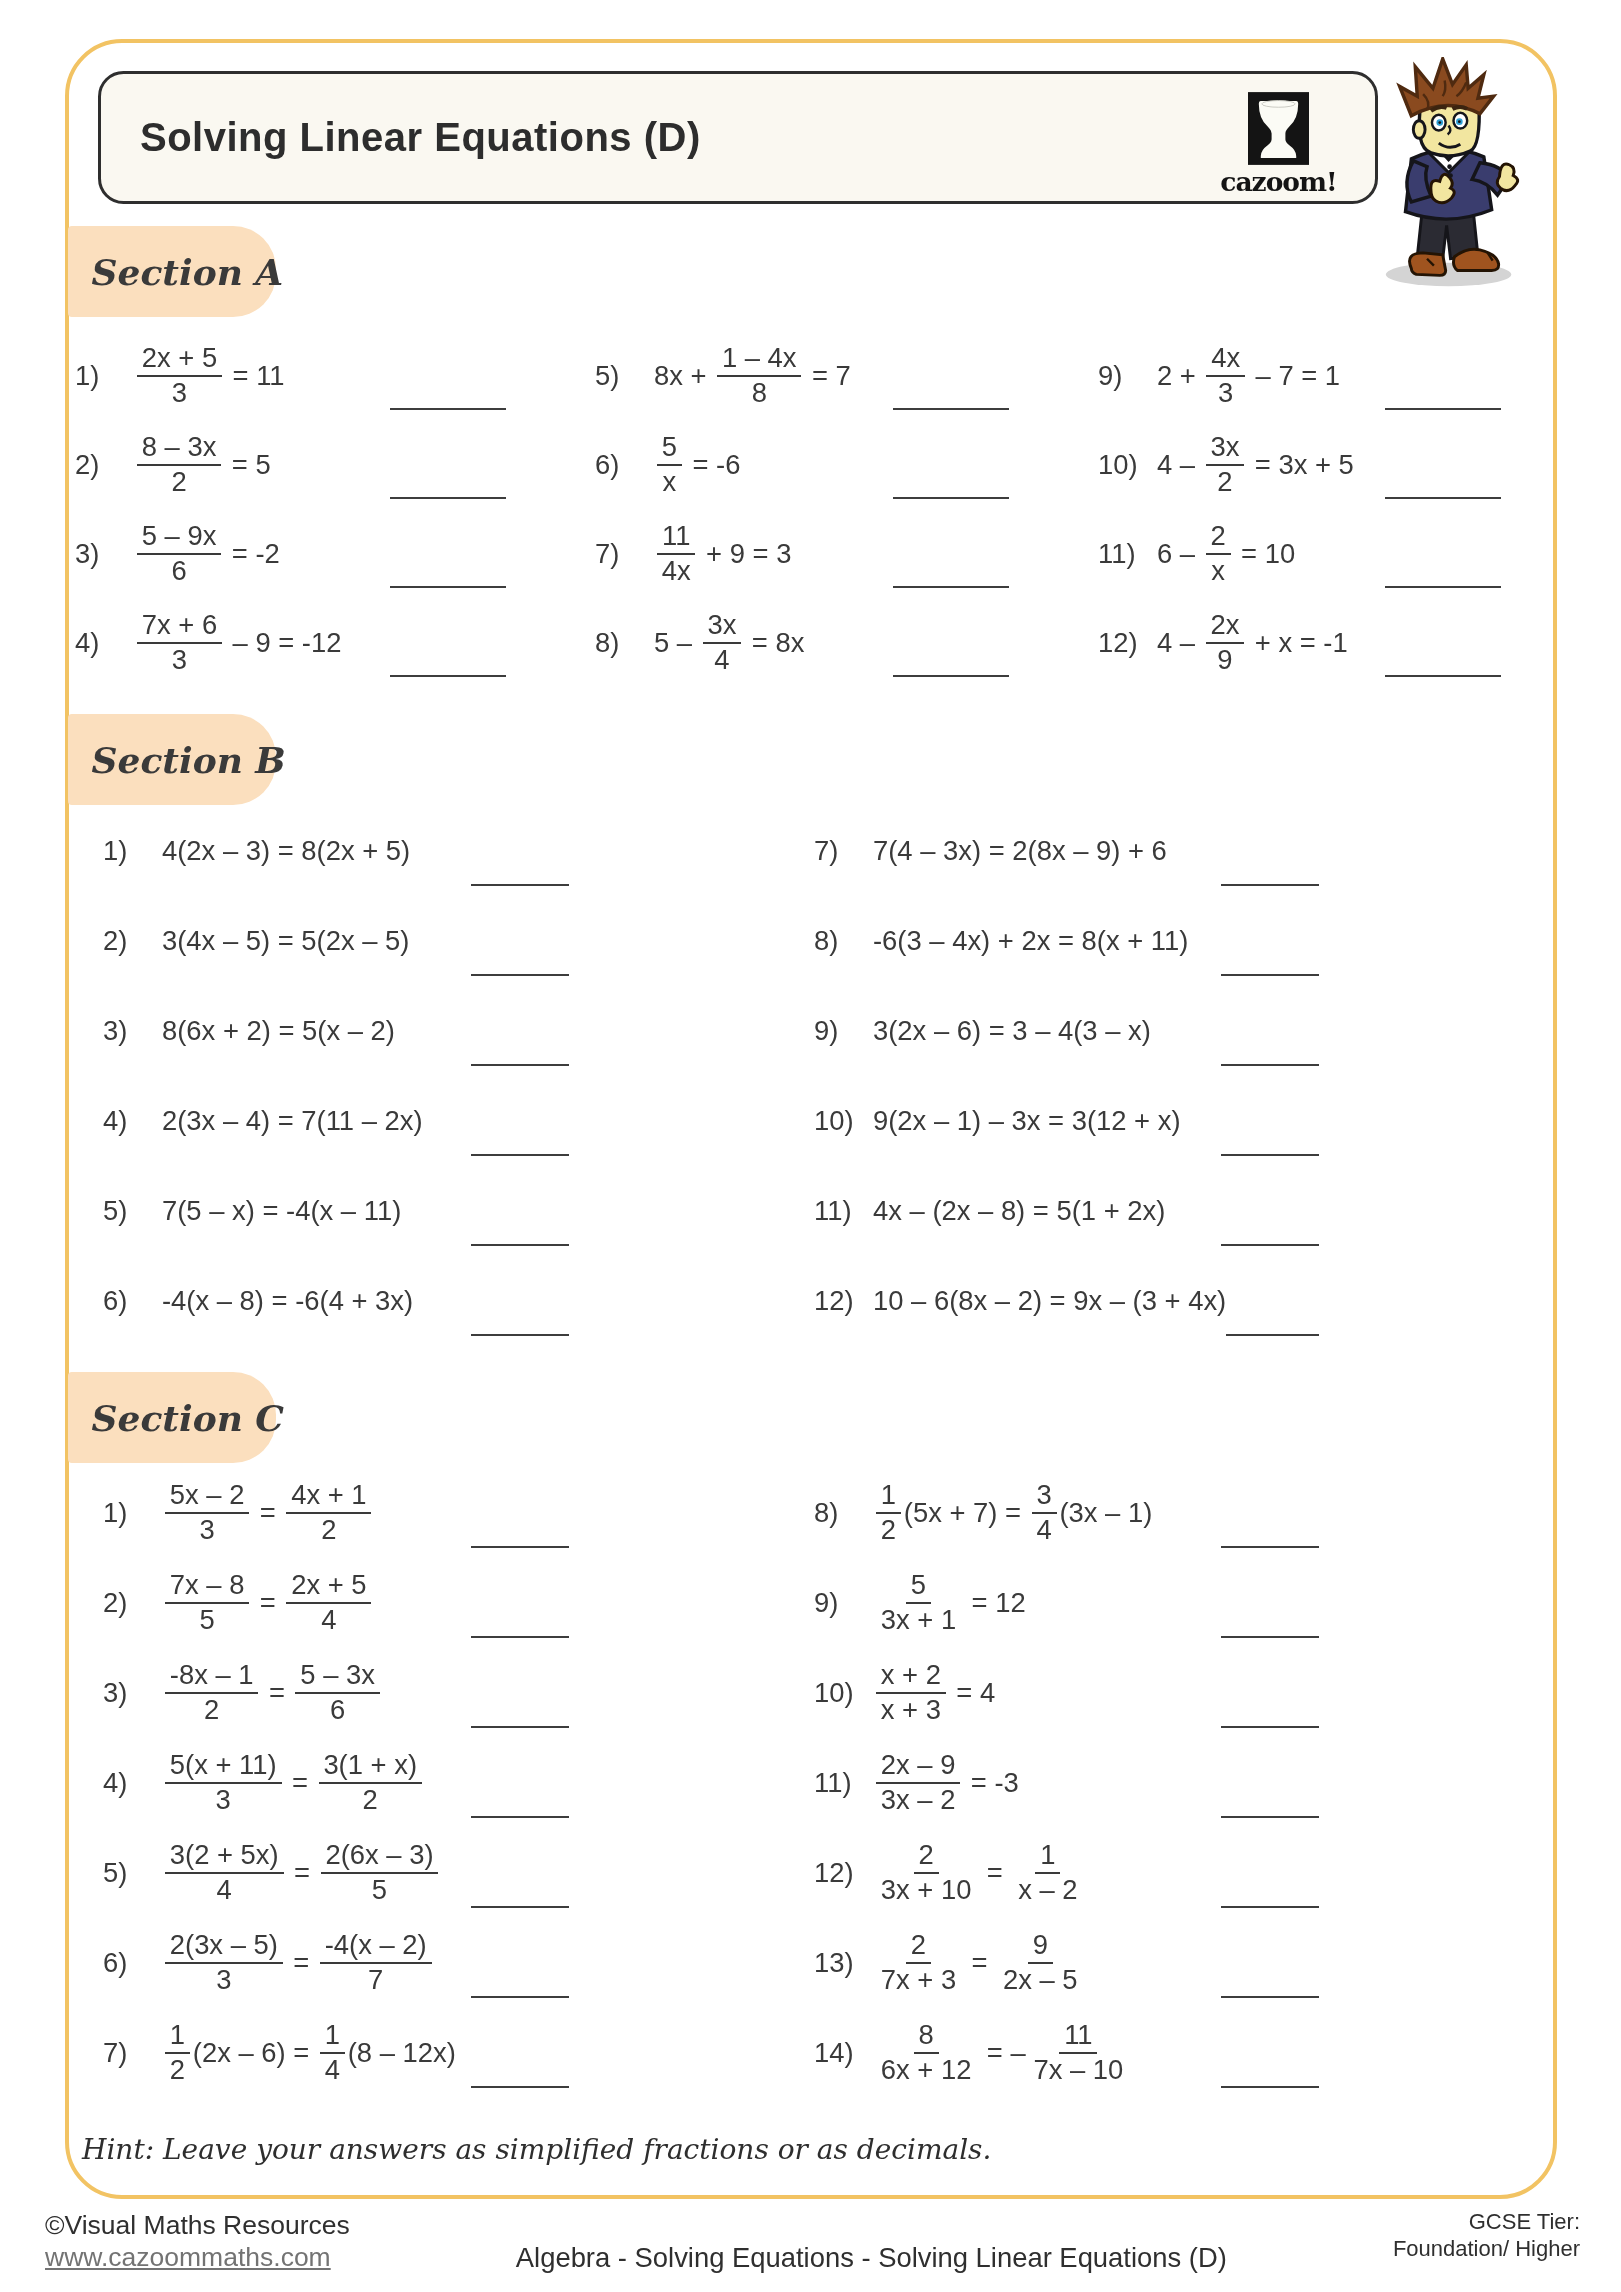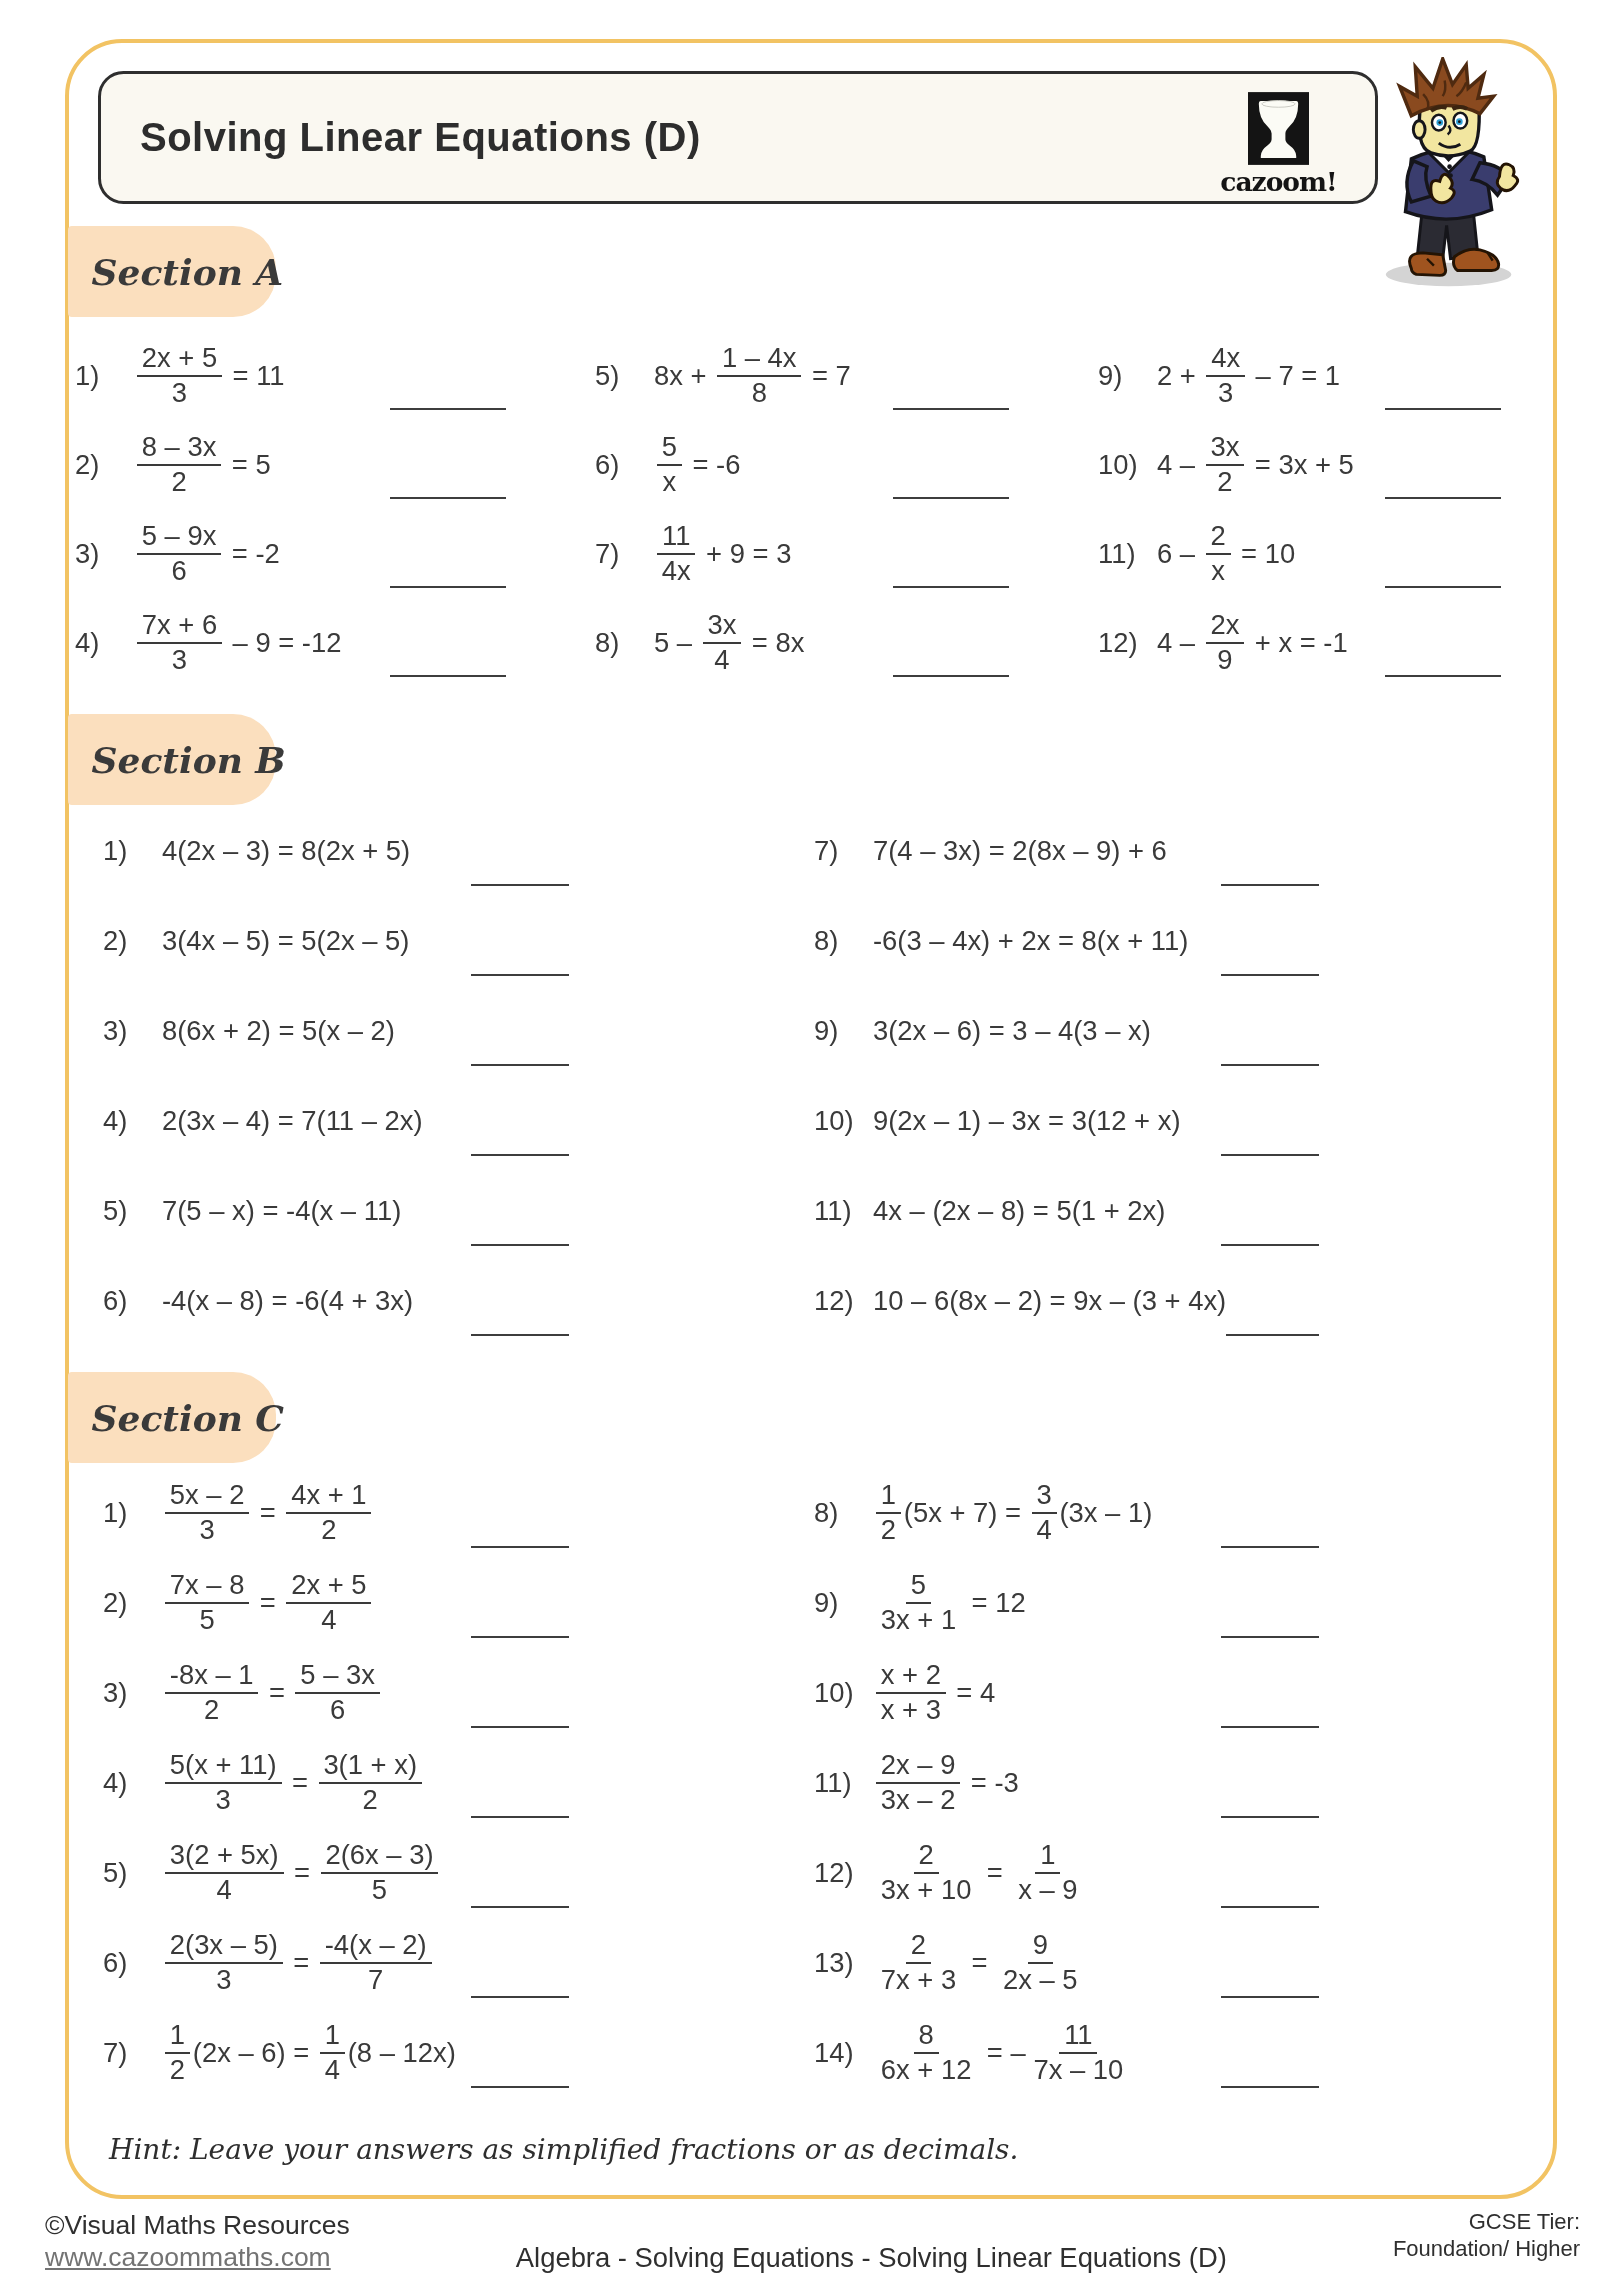--- a/index.html
+++ b/index.html
@@ -67,21 +67,21 @@
   .frac .num { display:block; padding:0 4.9px 1px; border-bottom:2.9px solid #3a3a3a; }
   .frac .den { display:block; padding:1px 4.9px 0; }
   .answer-line {
     margin-left:auto; align-self:flex-end; margin-bottom:9.8px;
     height:0; border-bottom:2.9px solid #3d3d3d;
   }
   .sec-0 .answer-line { width:116px; }
   .sec-1 .answer-line, .sec-2 .answer-line { width:98px; }
   
   .hint {
-    position:absolute; left:109px; top:2133px;
+    position:absolute; left:82px; top:2133px;
     font-family:"DejaVu Serif", serif; font-style:italic;
     font-size:28px; color:#2e2e2e;
   }
   
   .footer {
     position:absolute; left:45px; top:2209px; width:1535px;
     display:flex; justify-content:space-between; align-items:flex-start;
   }
   .footer-left { font-size:26.5px; color:#2f2f2f; line-height:1.22; }
   .website-link { color:#737373; text-decoration:underline; cursor:pointer; }
@@ -572,21 +572,21 @@
   <div class="problem">
     <span class="pnum">12)</span>
     <span class="eq">
               <span class="frac">
                 <span class="num">2</span>
                 <span class="den">3x + 10</span>
               </span>
               <span class="eqtext"> = </span>
               <span class="frac">
                 <span class="num">1</span>
-                <span class="den">x – 9</span>
+                <span class="den">x – 2</span>
               </span>
             </span>
     <span class="answer-line"></span>
   </div>
 
   <div class="problem">
     <span class="pnum">13)</span>
     <span class="eq">
               <span class="frac">
                 <span class="num">2</span>

